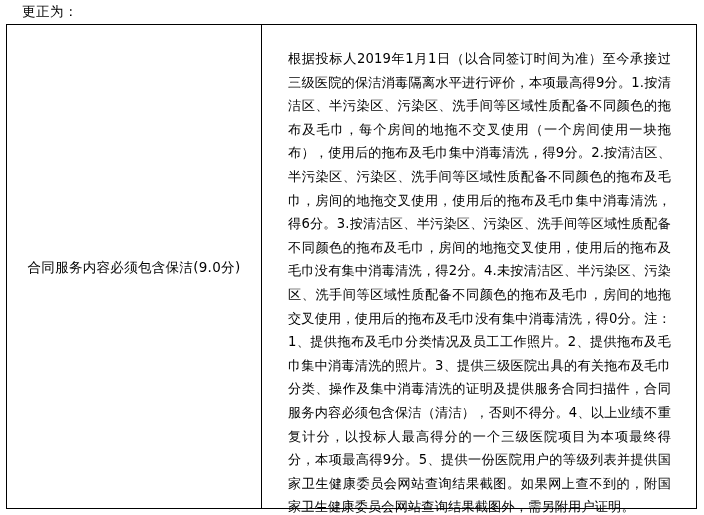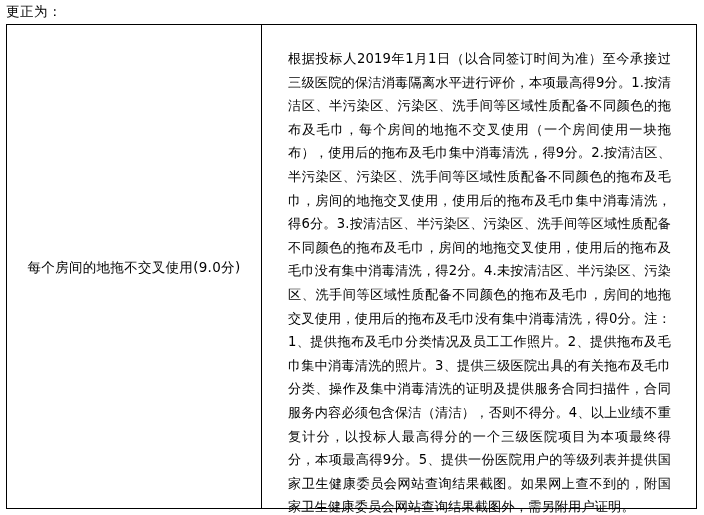--- a/index.html
+++ b/index.html
@@ -15,21 +15,21 @@
     overflow: hidden;
   }
   .page {
     position: relative;
     width: 704px;
     height: 515px;
     box-sizing: border-box;
   }
   .intro {
     position: absolute;
-    left: 6px;
+    left: 22px;
     top: 2px;
     font-size: 13.5px;
     line-height: 18px;
     letter-spacing: 0.5px;
     white-space: nowrap;
   }
   .table {
     position: absolute;
     left: 6px;
     top: 24px;
@@ -73,21 +73,21 @@
 </head>
 <body>
 
 <div class="page">
 
   <div class="intro">更正为：</div>
 
   <div class="table">
 
     <div class="cell-label">
-      <span>每个房间的地拖不交叉使用(9.0分)</span>
+      <span>合同服务内容必须包含保洁(9.0分)</span>
     </div>
 
     <div class="cell-content">
       <p>根据投标人2019年1月1日（以合同签订时间为准）至今承接过三级医院的保洁消毒隔离水平进行评价，本项最高得9分。1.按清洁区、半污染区、污染区、洗手间等区域性质配备不同颜色的拖布及毛巾，每个房间的地拖不交叉使用（一个房间使用一块拖布），使用后的拖布及毛巾集中消毒清洗，得9分。2.按清洁区、半污染区、污染区、洗手间等区域性质配备不同颜色的拖布及毛巾，房间的地拖交叉使用，使用后的拖布及毛巾集中消毒清洗，得6分。3.按清洁区、半污染区、污染区、洗手间等区域性质配备不同颜色的拖布及毛巾，房间的地拖交叉使用，使用后的拖布及毛巾没有集中消毒清洗，得2分。4.未按清洁区、半污染区、污染区、洗手间等区域性质配备不同颜色的拖布及毛巾，房间的地拖交叉使用，使用后的拖布及毛巾没有集中消毒清洗，得0分。注：1、提供拖布及毛巾分类情况及员工工作照片。2、提供拖布及毛巾集中消毒清洗的照片。3、提供三级医院出具的有关拖布及毛巾分类、操作及集中消毒清洗的证明及提供服务合同扫描件，合同服务内容必须包含保洁（清洁），否则不得分。4、以上业绩不重复计分，以投标人最高得分的一个三级医院项目为本项最终得分，本项最高得9分。5、提供一份医院用户的等级列表并提供国家卫生健康委员会网站查询结果截图。如果网上查不到的，附国家卫生健康委员会网站查询结果截图外，需另附用户证明。</p>
     </div>
 
   </div>
 
 </div>
 

